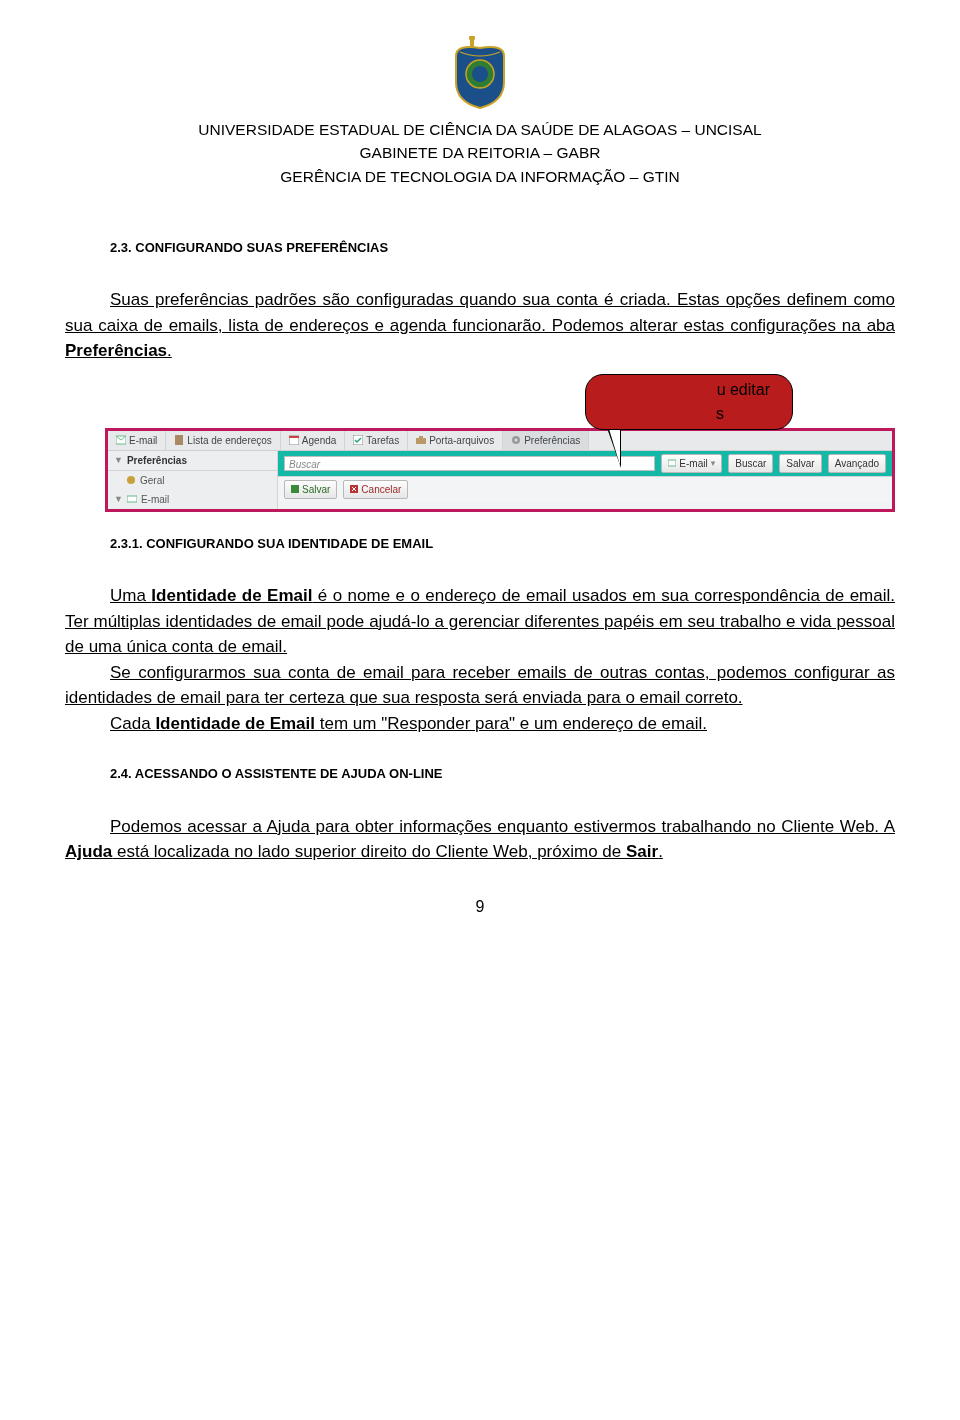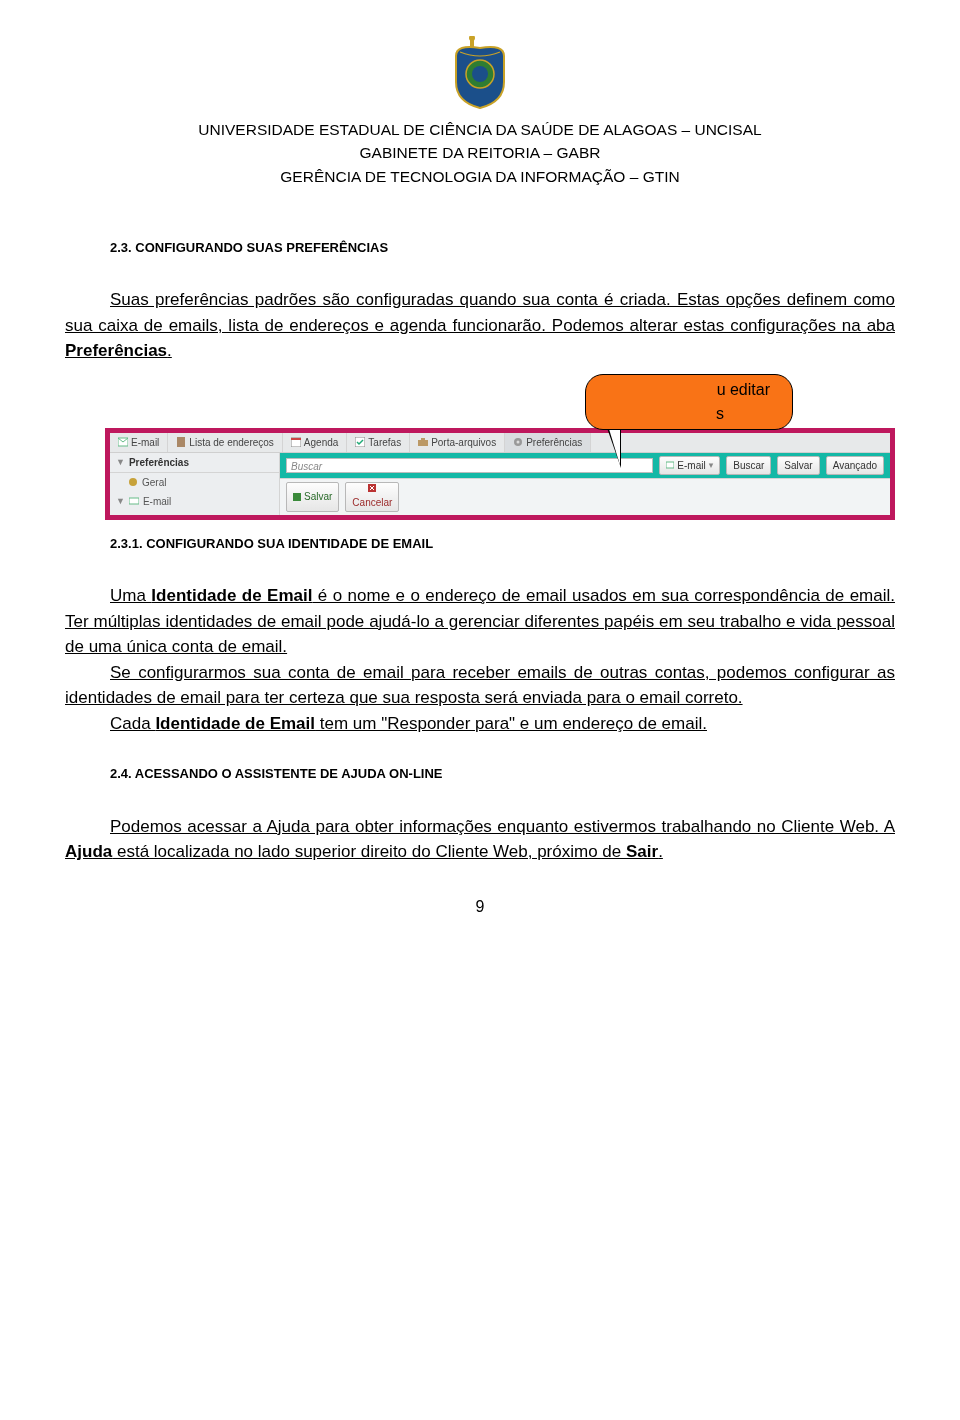--- a/index.html
+++ b/index.html
@@ -26,21 +26,21 @@
   p.indent { text-indent: 45px; text-decoration: underline; }
   .ui-wrap { position: relative; margin: 24px 0 36px 0; height: 110px; }
   .callout {
     position: absolute;
     top: -14px;
     left: 520px;
     width: 208px;
     height: 56px;
     border: 1.8px solid #000;
     border-radius: 18px;
-    background: #f97316;
+    background: #b91c1c;
     font-size: 16px;
     text-align: center;
     display: flex;
     flex-direction: column;
     justify-content: center;
     z-index: 10;
   }
   .callout-tail {
     position: absolute;
     top: 40px;
@@ -62,21 +62,21 @@
     border-left: 11px solid transparent;
     border-right: 0px solid transparent;
     border-top: 36px solid #fff;
     left: 12px; top: 1px;
   }
   .ui-shot {
     position: absolute;
     top: 40px;
     left: 40px;
     right: 0;
-    border: 5px solid #be185d;
+    border: 3px solid #be185d;
     background: #f1f2f3;
     font-size: 10px;
     color: #333;
   }
   .ui-tabs {
     display: flex;
     background: #e7e9ea;
     border-bottom: 1px solid #cfcfcf;
     height: 20px;
     align-items: center;
@@ -126,21 +126,21 @@
     border: 1px solid #b8b8b8;
     background: linear-gradient(#fdfdfd,#e6e6e6);
     border-radius: 2px;
     padding: 1px 6px;
     font-size: 10px;
     color: #333;
     display:flex;align-items:center;gap:3px;
   }
   .action-row { display:flex; gap:6px; padding:3px 6px; background:#f2f4f5; }
   .btn.ok { color:#2a6b2a; }
-  .btn.cancel { color:#9b2a2a;flex-direction:column; }
+  .btn.cancel { color:#9b2a2a; }
   .icon-sq { width:8px; height:8px; display:inline-block; }
   .pgno { text-align: center; margin-top: 30px; font-size: 16px; }
   .bold { font-weight: bold; }
   .tri { font-size:9px; color:#888; }
 </style>
 </head>
 <body>
 
 <div class="page">
 

